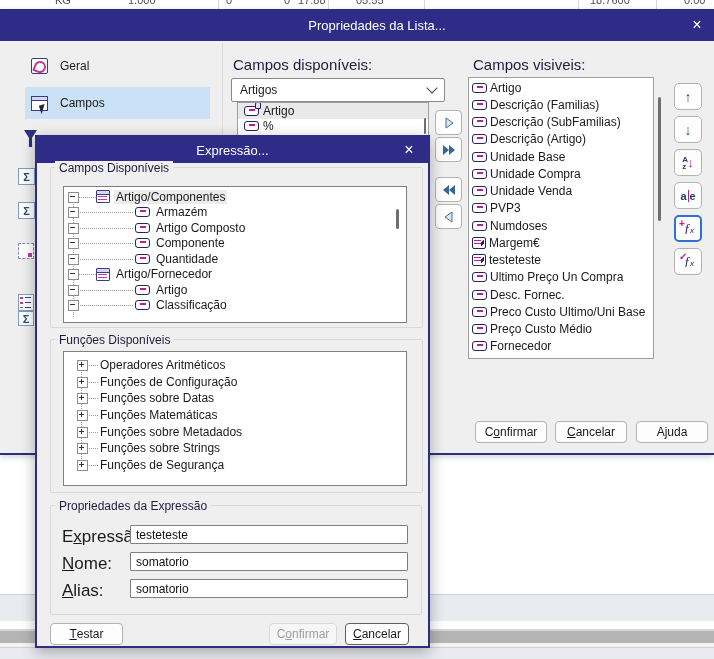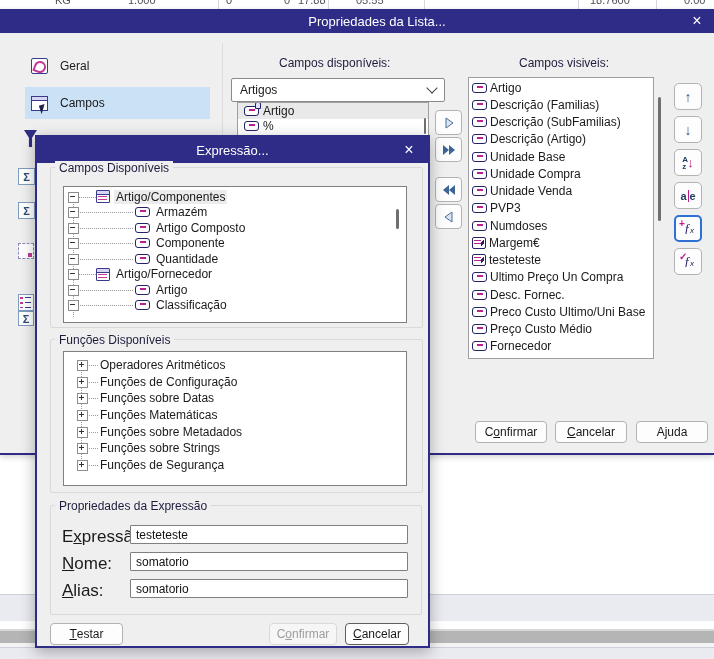--- a/index.html
+++ b/index.html
@@ -33,21 +33,21 @@
   .btn{position:absolute;display:flex;align-items:center;justify-content:center;background:#fdfdfd;
        border:1px solid #b3b3b3;border-radius:4px;font-size:12px;color:#1a1a1a;box-sizing:border-box;}
   .btn.disabled{color:#9d9d9d;border-color:#d9d9d9;background:#f6f6f6;}
   .btn.default{border-color:#5f5f5f;}
   .mn{text-decoration:underline;}
   .thumb{position:absolute;background:#6f6f6f;border-radius:2px;}
 
   
   .dlg-main{position:absolute;left:0;top:9px;width:714px;height:444px;background:#f0efef;
             border-bottom:2px solid #2e2c86;box-shadow:0 2px 6px rgba(0,0,0,.18);}
-  .dlg-main .tbar{height:24px;padding-left:40px;}
+  .dlg-main .tbar{height:32px;padding-left:40px;}
   .dlg-main .closex{right:6px;}
   .vdiv{position:absolute;left:222px;top:34px;height:406px;width:1px;background:#dcdcdc;}
   .side-item{position:absolute;left:25px;width:185px;display:flex;align-items:center;padding-left:6px;box-sizing:border-box;}
   .side-item.sel{background:#cbe2f6;}
   .side-item .slbl{margin-left:12px;}
   .ic-geral{width:15px;height:14px;border:1px solid #3a3a8a;border-radius:2px;position:relative;background:#fff;flex:0 0 auto;}
   .ic-geral::before{content:"";position:absolute;left:2px;top:2px;width:8px;height:8px;border:2px solid #c23a96;
                     border-radius:50% 50% 50% 0;transform:rotate(20deg);}
   .ic-campos{width:15px;height:13px;border:1px solid #3a3a8a;position:relative;background:#fff;flex:0 0 auto;}
   .ic-campos::before{content:"";position:absolute;left:0;right:0;top:0;height:3px;background:#d6d6f2;border-bottom:1px solid #3a3a8a;}
@@ -58,21 +58,21 @@
   .ic-sigma{width:15px;height:15px;border:1px solid #7d9cc0;background:#fff;color:#2a4a7a;font-size:11px;font-weight:bold;
             display:flex;align-items:center;justify-content:center;}
   .ic-dash{width:14px;height:14px;border:1px dashed #8a8ac0;background:#fff;position:relative;}
   .ic-dash::before{content:"";position:absolute;right:1px;bottom:1px;width:4px;height:4px;background:#c23a96;}
   .ic-grid{width:14px;height:15px;border:1px solid #7d9cc0;background:#fff;position:relative;}
   .ic-grid::before{content:"";position:absolute;left:1px;top:2px;width:3px;height:11px;
                    background:repeating-linear-gradient(to bottom,#c23a96 0 2px,transparent 2px 5px);}
   .ic-grid::after{content:"";position:absolute;left:6px;top:2px;width:6px;height:11px;
                   background:repeating-linear-gradient(to bottom,#3a3a8a 0 1px,transparent 1px 5px);}
 
-  .sec-label{position:absolute;font-size:12px;color:#1c1c3c;margin-left:46px;}
+  .sec-label{position:absolute;font-size:15px;color:#1c1c3c;}
   .dropdown{position:absolute;background:#fff;border:1px solid #8a8a8a;border-radius:2px;
             display:flex;align-items:center;padding:0 8px;justify-content:space-between;}
   .chev{width:7px;height:7px;border-right:1.5px solid #444;border-bottom:1.5px solid #444;transform:rotate(45deg);margin-top:-4px;}
   .listbox{position:absolute;background:#fff;border:1px solid #9f9f9f;overflow:hidden;}
   .vrow{height:17.25px;display:flex;align-items:center;padding-left:3px;white-space:nowrap;}
   .vrow .rlbl{margin-left:3px;}
   .arow{height:15.5px;display:flex;align-items:center;padding-left:6px;white-space:nowrap;}
   .arow .rlbl{margin-left:4px;}
   .arow.hl{background:#e9e9e9;}
 

